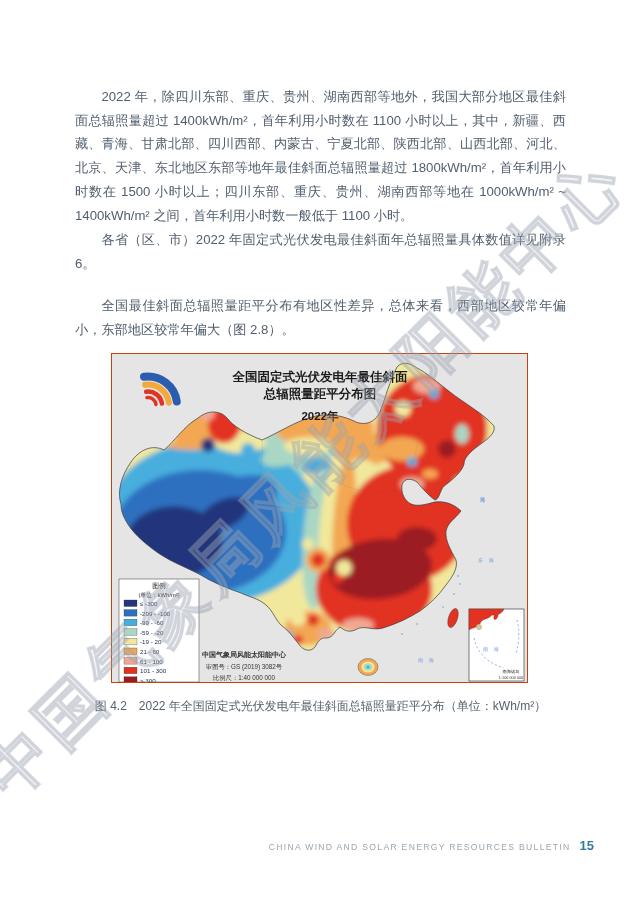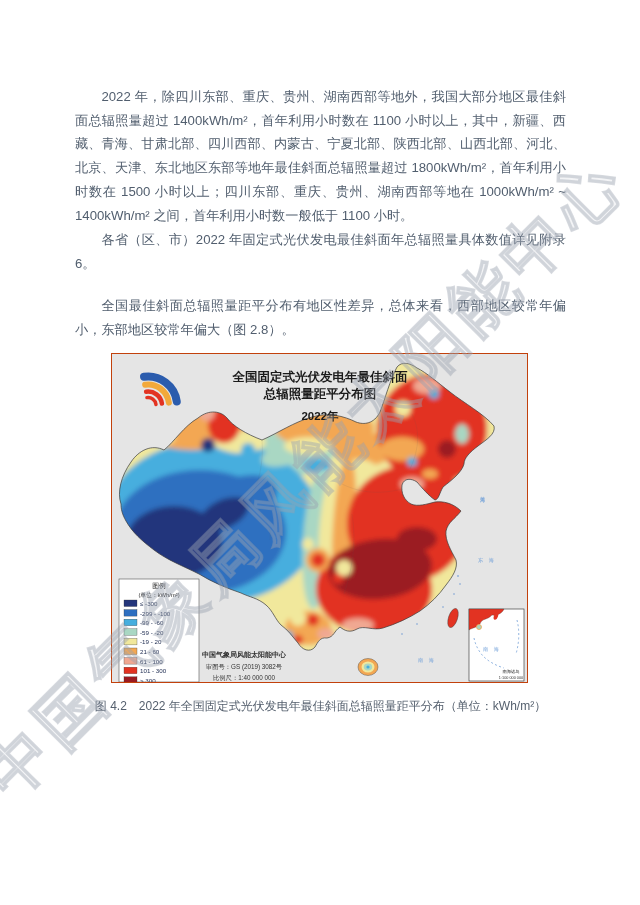--- a/index.html
+++ b/index.html
@@ -244,16 +244,20 @@
         <text class="sea" x="371" y="297">南 海</text>
         <text class="inset-t1" x="399" y="319" text-anchor="middle">南海诸岛</text>
         <text class="inset-t2" x="399" y="325" text-anchor="middle">1:100 000 000</text>
       </g>
     </svg>
   </div>
 
   <div class="caption">图 4.2　2022 年全国固定式光伏发电年最佳斜面总辐照量距平分布（单位：kWh/m²）</div>
 
 
+  <div class="footer">
+    <span class="footer-text">CHINA WIND AND SOLAR ENERGY RESOURCES BULLETIN</span>
+    <span class="page-num">15</span>
+  </div>
 
   <div class="watermark">中国气象局风能太阳能中心</div>
 
 </div>
 
 </body></html>

